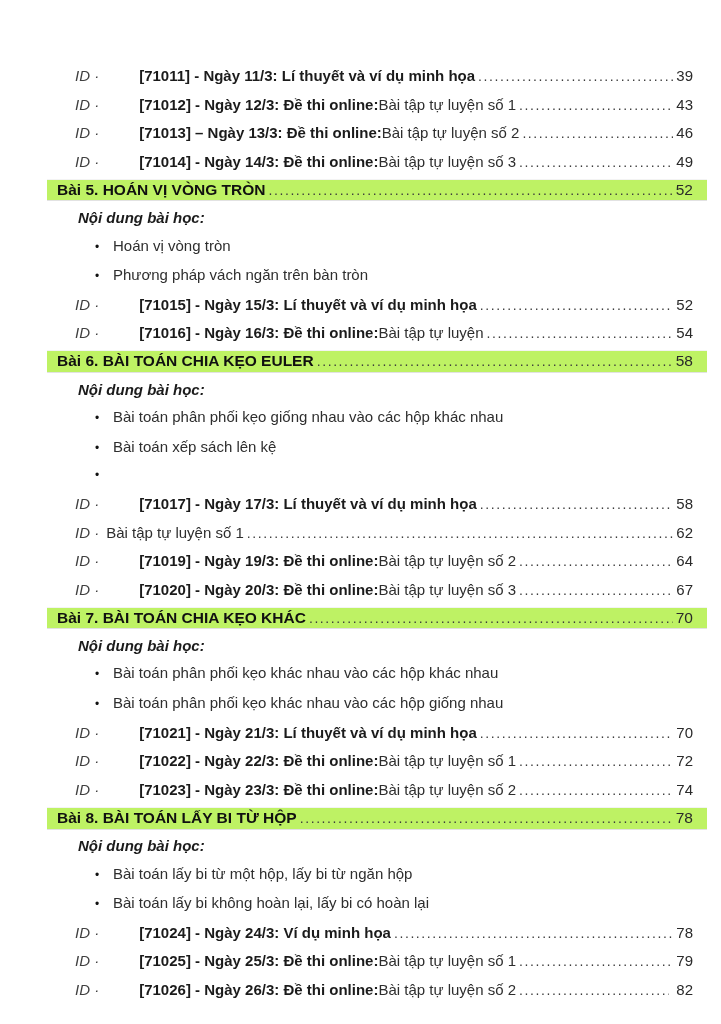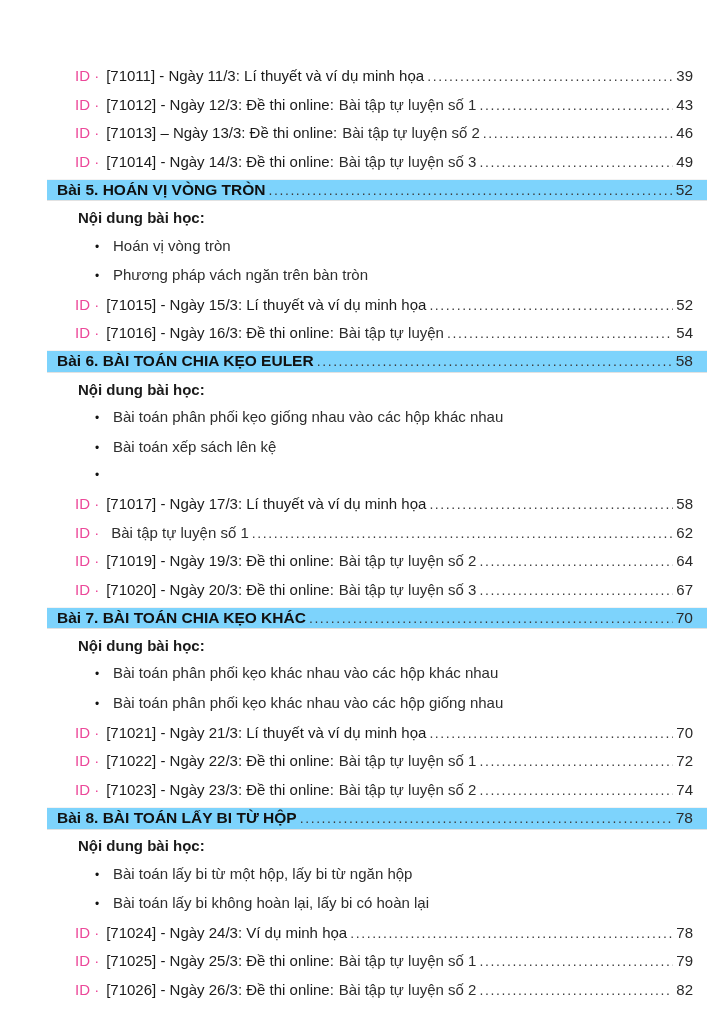--- a/index.html
+++ b/index.html
@@ -6,41 +6,41 @@
   body {
     width:721px; height:1024px; background:#ffffff; overflow:hidden;
     font-family:"Liberation Sans","DejaVu Sans",sans-serif; color:#222;
     position:relative;
   }
   .page { position:absolute; top:62px; left:47px; width:660px; }
 
   .row { display:flex; align-items:baseline; line-height:27.6px; font-size:15px; }
 
   .entry { padding-left:28px; padding-right:14px; }
-  .e-id { color:#ec4899; margin-right:7px; white-space:pre; }
-  .e-bold { font-weight:normal; color:#1b1b1b; white-space:pre; }
-  .e-normal { margin-left:5px; color:#2e2e2e; white-space:pre; }
+  .e-id { color:#404040; margin-right:7px; white-space:pre;font-style:italic; }
+  .e-bold { font-weight:bold; color:#1b1b1b; white-space:pre;margin-left:33px; }
+  .e-normal { color:#2e2e2e; white-space:pre; }
   .e-normal:empty { display:none; }
 
   .leader {
     flex:1 1 auto; overflow:hidden; white-space:nowrap;
     letter-spacing:1.6px; margin:0 3px; color:#3c3c3c; font-size:14px;
   }
   .e-page, .s-page { color:#2a2a2a; white-space:pre; }
 
   .band {
     display:flex; align-items:baseline;
-    background:#7dd3fc;
+    background:#bef264;
     line-height:22.6px; margin:2.5px 0;
     padding:0 14px 0 10px; font-size:15.5px;
     box-shadow:inset 0 1px 0 #f3f3f3, inset 0 -1px 0 #e2e2e2;
   }
   .s-title { font-weight:bold; color:#101010; white-space:pre; }
 
-  .heading { padding-left:31px; font-weight:bold; color:#1b1b1b; }
+  .heading { padding-left:31px; font-weight:bold; color:#1b1b1b;font-style:italic; }
 
   .bullet-row { padding-left:48px; }
   .b-marker { width:18px; flex:0 0 18px; color:#111; font-size:12px; }
   .b-text { color:#2e2e2e; white-space:pre;text-align:center; }
 </style>
 </head>
 <body>
 
 <main class="page">
   <div id="pre-entries">

